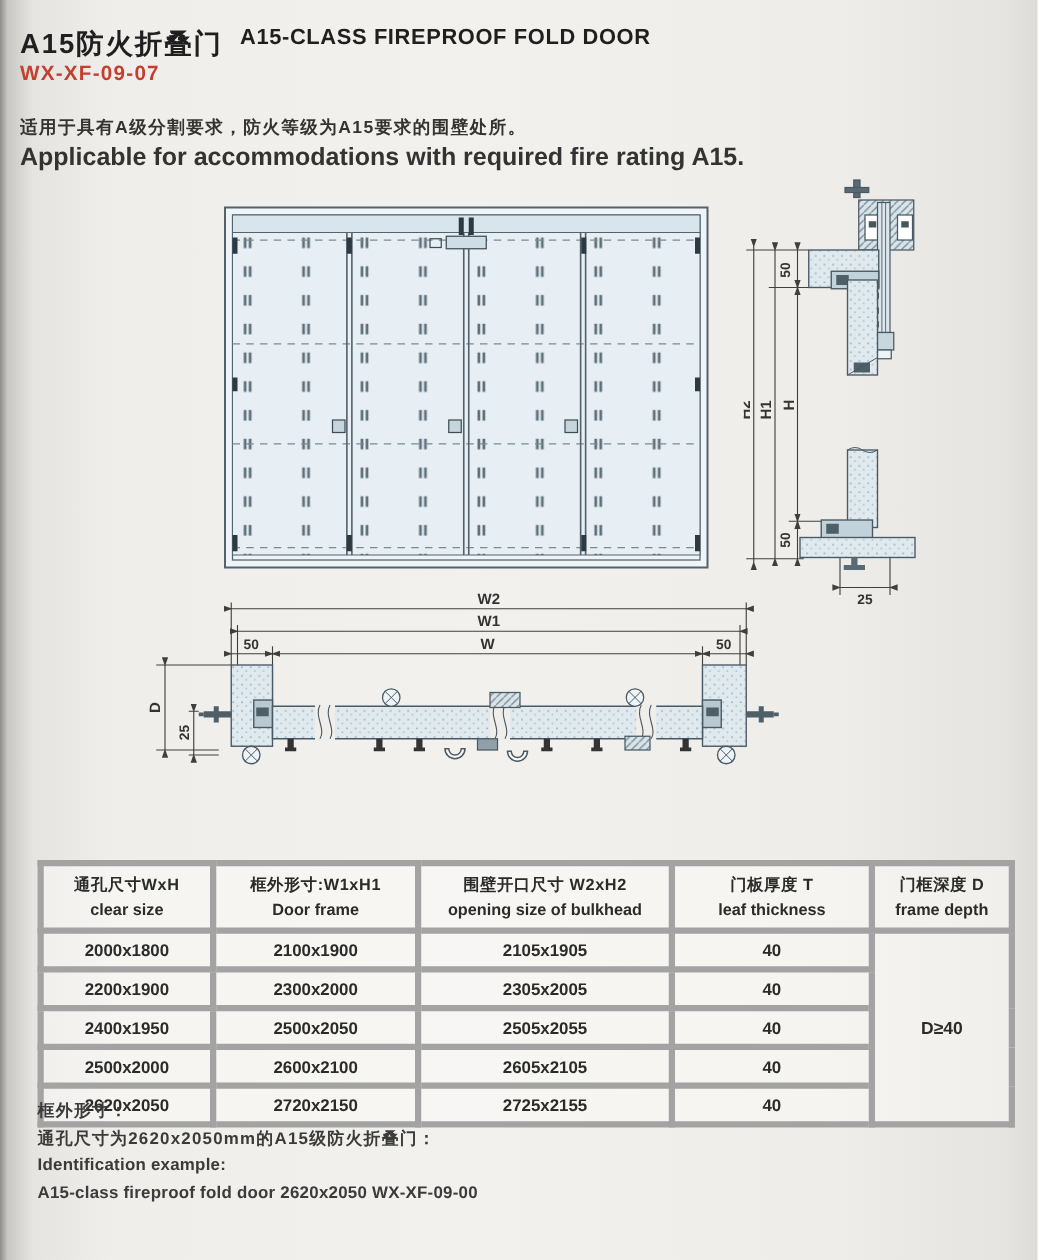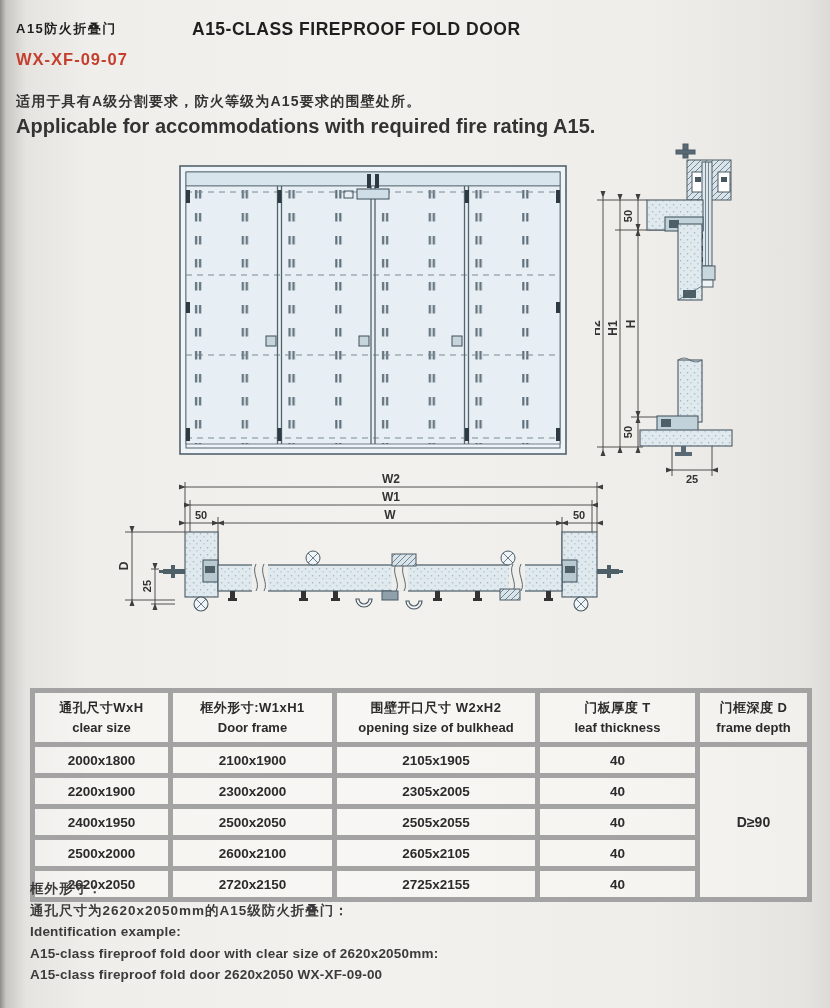--- a/index.html
+++ b/index.html
@@ -5,21 +5,21 @@
   html,body{margin:0;padding:0;}
   body{
     width:830px;height:1008px;position:relative;overflow:hidden;
     font-family:"Liberation Sans","DejaVu Sans",sans-serif;
     background:
       linear-gradient(90deg, #8f8d8a 0px, #c9c7c4 6px, #e6e4e1 26px, #f0eeeb 90px,
                       #f3f1ee 45%, #efede9 80%, #e6e4e0 97%, #dddbd7 100%);
     color:#2b2b2b;
   }
   .abs{position:absolute;}
-  .title-cn{left:16px;top:20px;font-size:13px;font-weight:bold;letter-spacing:1.5px;color:#1f1f1f;}
+  .title-cn{left:16px;top:20px;font-size:22px;font-weight:bold;letter-spacing:1.5px;color:#1f1f1f;}
   .title-en{left:192px;top:19px;font-size:17.5px;font-weight:bold;letter-spacing:.5px;color:#1f1f1f;}
   .model-code{left:16px;top:50px;font-size:16.5px;font-weight:bold;letter-spacing:1px;}
   .desc-cn{left:16px;top:93px;font-size:14px;font-weight:700;letter-spacing:1.2px;color:#333;}
   .desc-en{left:16px;top:115px;font-size:20px;font-weight:600;color:#333;}
   svg text{font-family:"Liberation Sans","DejaVu Sans",sans-serif;fill:#333;font-weight:600;}
   .dim{font-size:11px;}
   .dimL{font-size:12px;}
   table.spec{
     position:absolute;left:30px;top:688px;width:777px;
     border-collapse:collapse;table-layout:fixed;
@@ -309,21 +309,21 @@
         <div class="h-en">frame depth</div>
       </th>
     </tr>
   </thead>
   <tbody>
     <tr>
       <td class="val">2000x1800</td>
       <td class="val">2100x1900</td>
       <td class="val">2105x1905</td>
       <td class="val">40</td>
-      <td class="depth" rowspan="5">D≥90</td>
+      <td class="depth" rowspan="5">D≥40</td>
     </tr>
     <tr>
       <td class="val">2200x1900</td>
       <td class="val">2300x2000</td>
       <td class="val">2305x2005</td>
       <td class="val">40</td>
     </tr>
     <tr>
       <td class="val">2400x1950</td>
       <td class="val">2500x2050</td>
@@ -342,15 +342,14 @@
       <td class="val">2725x2155</td>
       <td class="val">40</td>
     </tr>
   </tbody>
 </table>
 
 <div class="notes">
   <div class="note-line note-cn">框外形寸：</div>
   <div class="note-line note-cn">通孔尺寸为2620x2050mm的A15级防火折叠门：</div>
   <div class="note-line">Identification example:</div>
-  <div class="note-line">A15-class fireproof fold door with clear size of 2620x2050mm:</div>
   <div class="note-line">A15-class fireproof fold door 2620x2050 WX-XF-09-00</div>
 </div>
 
 </body></html>

